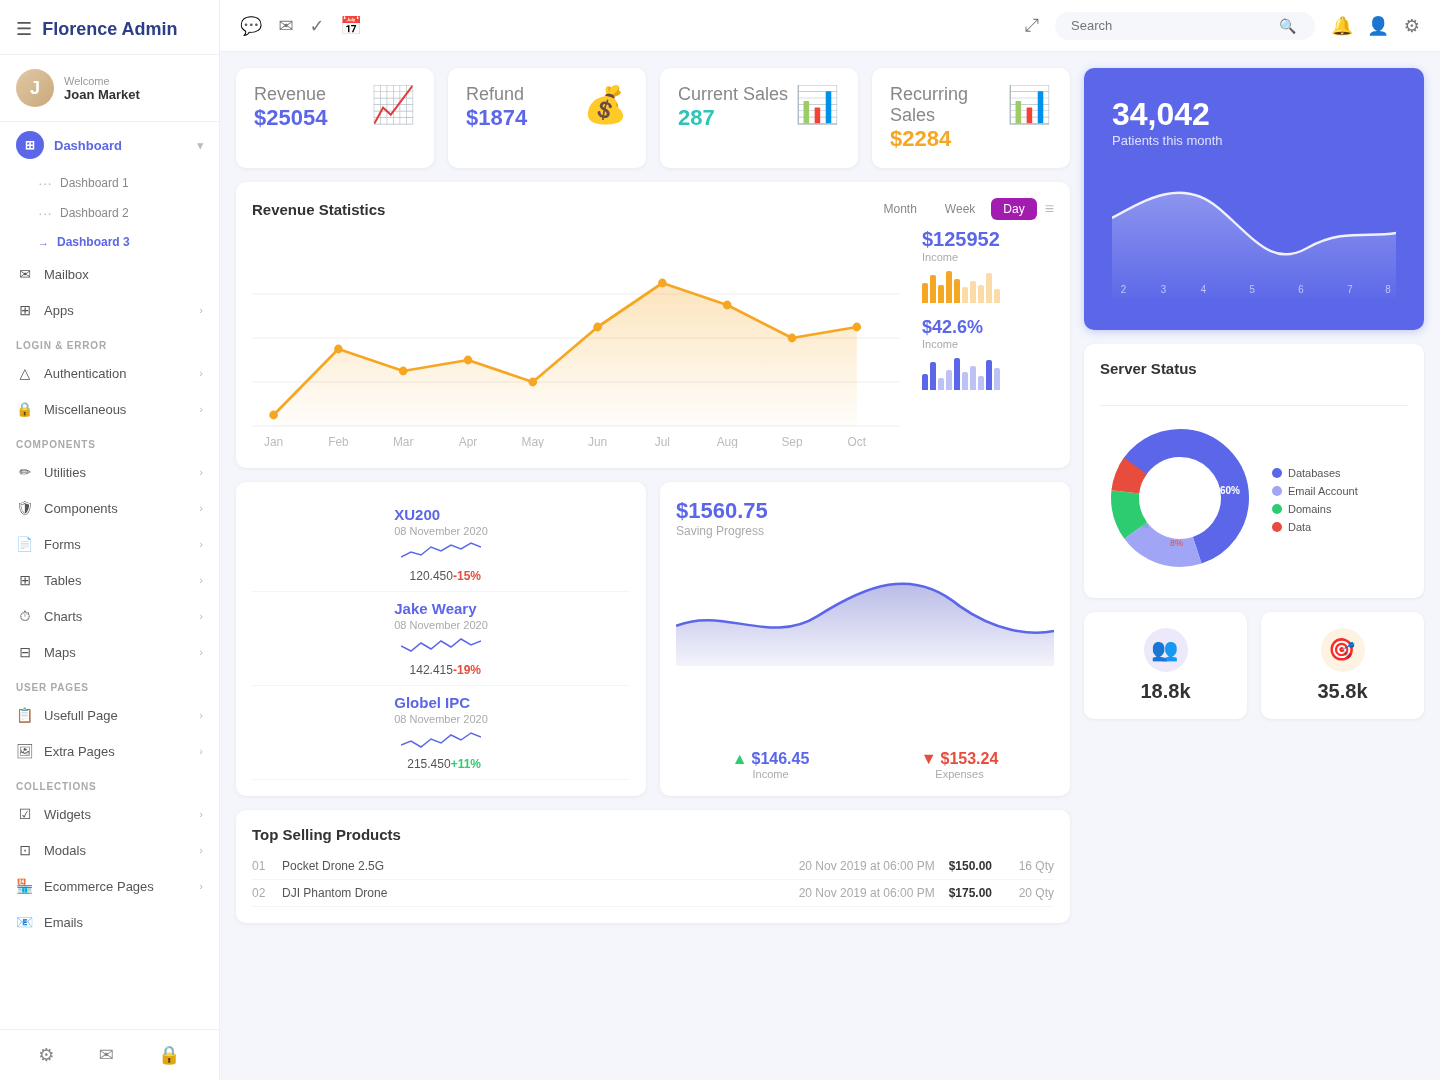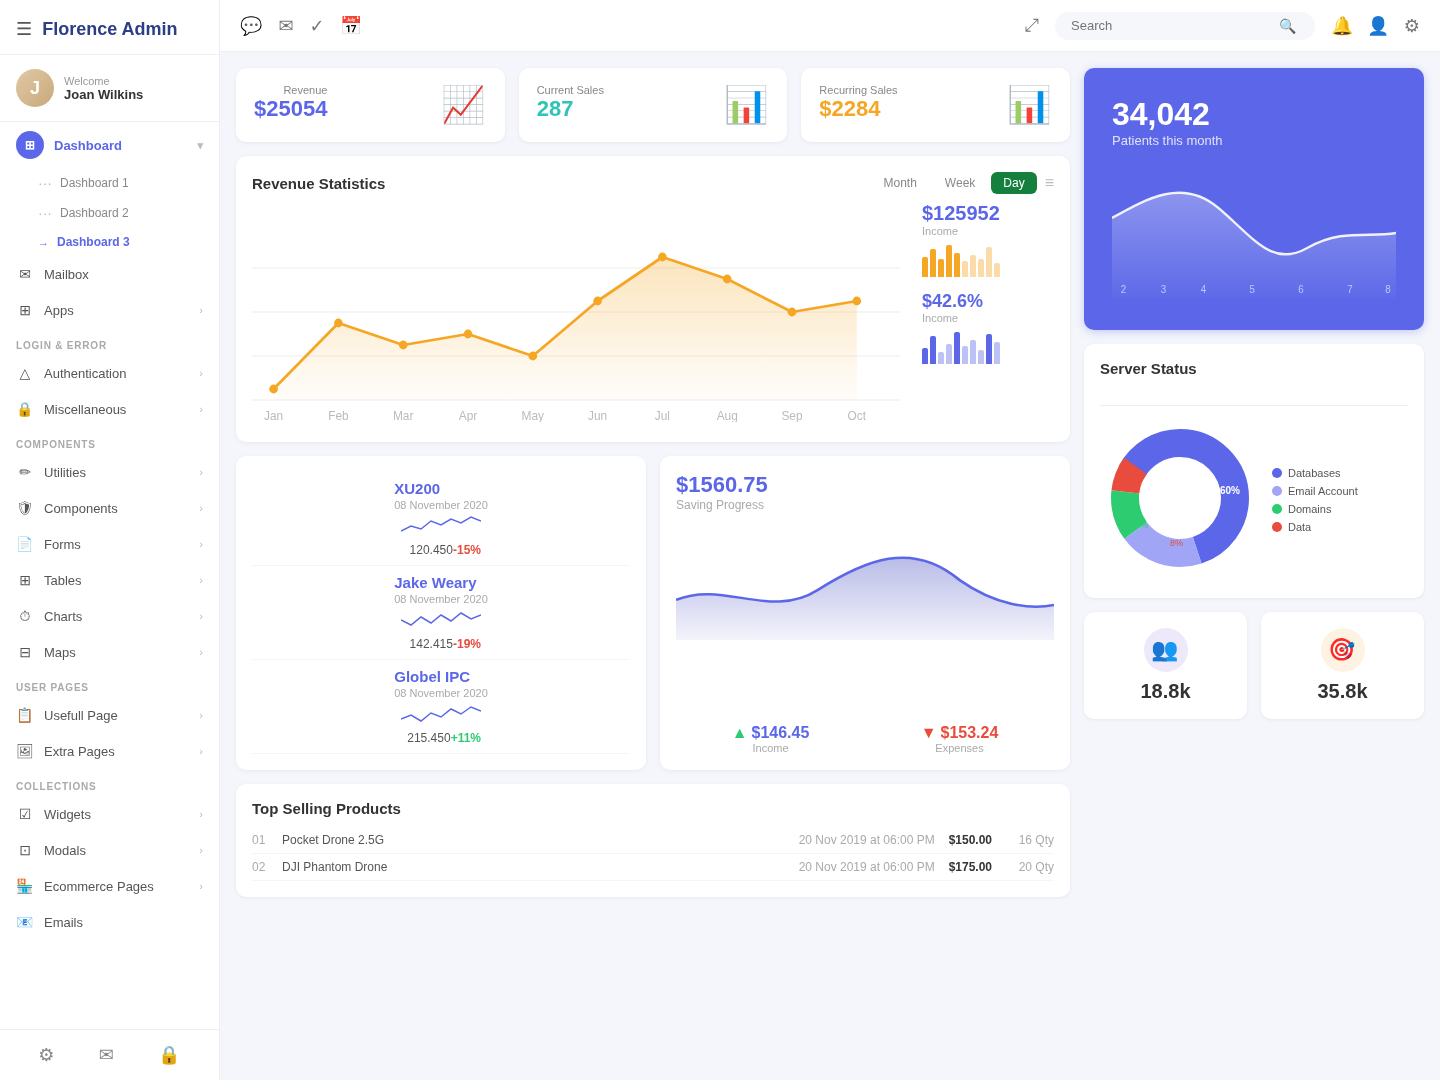--- a/index.html
+++ b/index.html
@@ -120,21 +120,21 @@
     .content-right { width: 340px; min-width: 340px; display: flex; flex-direction: column; gap: 14px; }
 
     
     .cards-row { display: flex; gap: 14px; }
     .card {
       flex: 1;
       background: #fff; border-radius: 10px; padding: 16px 18px;
       display: flex; flex-direction: column; gap: 6px;
       box-shadow: 0 1px 4px rgba(0,0,0,0.06);
     }
-    .card-label { font-size: 11px; color: #888; font-weight: 500; text-align: right; }
+    .card-label { font-size: 18px; color: #888; font-weight: 500; }
     .card-value { font-size: 22px; font-weight: 700; }
     .card-value.blue { color: #5b67e8; }
     .card-value.teal { color: #2ec4b6; }
     .card-value.orange { color: #f5a623; }
     .card-icon { margin-left: auto; }
     .card-top { display: flex; align-items: flex-start; }
 
     
     .revenue-card {
       background: #fff; border-radius: 10px;
@@ -142,21 +142,21 @@
       padding: 16px;
     }
     .revenue-header {
       display: flex; align-items: center; justify-content: space-between; margin-bottom: 8px;
     }
     .revenue-title { font-size: 15px; font-weight: 600; color: #333; }
     .revenue-tabs { display: flex; gap: 4px; align-items: center; }
     .rev-tab {
       padding: 4px 12px; border-radius: 6px; font-size: 12px; cursor: pointer; color: #888; background: transparent;
     }
-    .rev-tab.active { background: #15803d; color: #fff; }
+    .rev-tab.active { background: #a21caf; color: #fff; }
     .revenue-menu-icon { font-size: 16px; color: #bbb; cursor: pointer; }
     .revenue-chart-area {
       display: flex; gap: 14px;
     }
     .chart-svg-wrap { flex: 1; position: relative; }
     .revenue-side-stats { width: 140px; display: flex; flex-direction: column; gap: 14px; padding-left: 8px; }
     .stat-value { font-size: 20px; font-weight: 700; color: #5b67e8; }
     .stat-label { font-size: 11px; color: #aaa; }
     .mini-bars { display: flex; gap: 2px; align-items: flex-end; height: 36px; margin-top: 4px; }
     .mini-bar { border-radius: 2px 2px 0 0; }
@@ -250,21 +250,21 @@
 
 <div class="sidebar">
   <div class="sidebar-header">
     <span class="hamburger">☰</span>
     <span class="sidebar-logo-text">Florence Admin</span>
   </div>
   <div class="sidebar-user">
     <div class="sidebar-avatar">J</div>
     <div class="sidebar-user-info">
       <span class="sidebar-welcome">Welcome</span>
-      <span class="sidebar-username">Joan Wilkins</span>
+      <span class="sidebar-username">Joan Market</span>
     </div>
   </div>
   <div class="sidebar-nav">
 
     <div class="dashboard-parent">
       <div class="icon-circle">⊞</div>
       <span>Dashboard</span>
       <span class="sidebar-item-arrow">▾</span>
     </div>
     <div class="dashboard-sub">
@@ -401,20 +401,29 @@
     <div class="content-left">
 
       <div class="cards-row">
         <div class="card">
           <div class="card-top">
             <div>
               <div class="card-label">Revenue</div>
               <div class="card-value blue">$25054</div>
             </div>
             <div class="card-icon" style="font-size:36px;color:#e74c3c;">📈</div>
+          </div>
+        </div>
+        <div class="card">
+          <div class="card-top">
+            <div>
+              <div class="card-label">Refund</div>
+              <div class="card-value blue">$1874</div>
+            </div>
+            <div class="card-icon" style="font-size:36px;">💰</div>
           </div>
         </div>
         <div class="card">
           <div class="card-top">
             <div>
               <div class="card-label">Current Sales</div>
               <div class="card-value teal">287</div>
             </div>
             <div class="card-icon" style="font-size:36px;color:#2ec4b6;">📊</div>
           </div>

